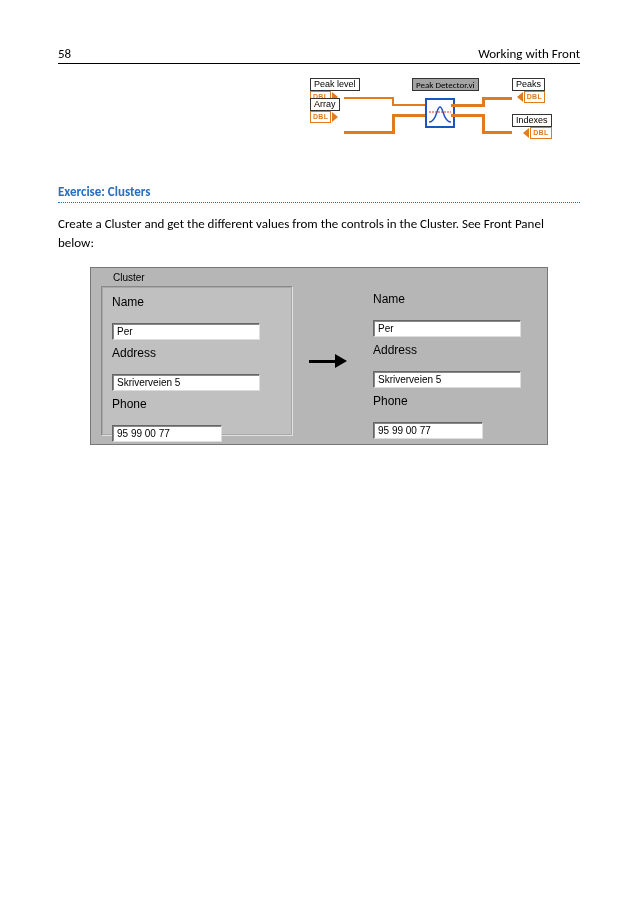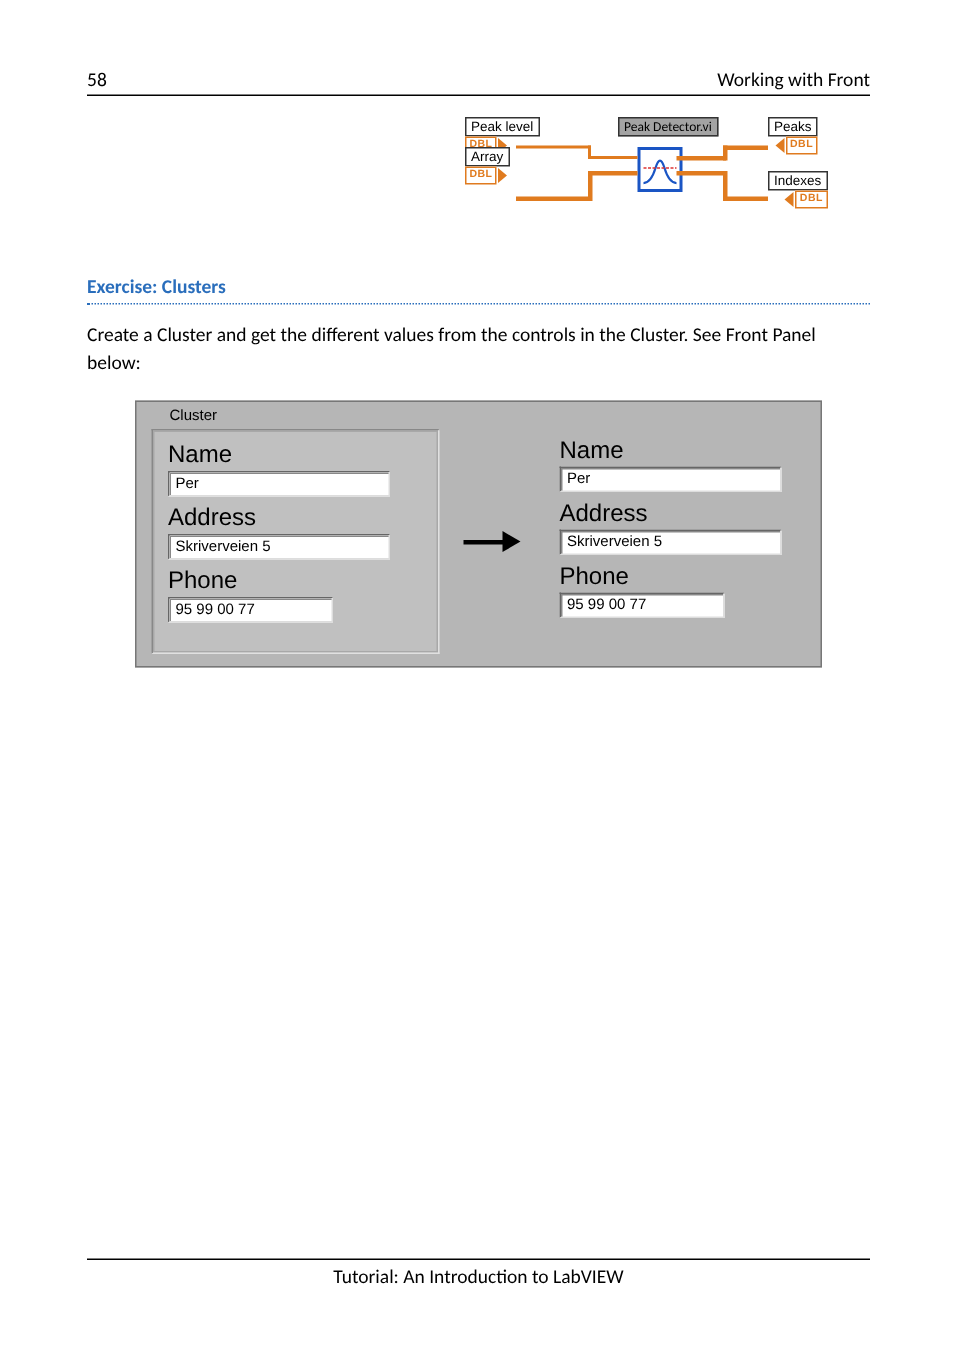--- a/index.html
+++ b/index.html
@@ -148,24 +148,24 @@
   .fp .stack {
     position: absolute;
     box-sizing: border-box;
   }
   .fp .right-stack {
     left: 282px; top: 18px;
     width: 160px; height: 150px;
     padding-top: 6px;
   }
   .fp .lab2 {
-    font-size: 16px;
+    font-size: 12px;
     color: #000;
     margin-top: 6px;
-    margin-bottom: 1px;
+    margin-bottom: 14px;
   }
   .fp .lab2.first { margin-top: 0; }
   .fp .field {
     background: #fff;
     border-top: 1px solid #666;
     border-left: 1px solid #666;
     border-right: 1px solid #ddd;
     border-bottom: 1px solid #ddd;
     box-shadow: inset 1px 1px 0 #888;
     font-size: 10px;
@@ -300,14 +300,13 @@
         <div class="lab2 first">Name</div>
         <div class="field">Per</div>
         <div class="lab2">Address</div>
         <div class="field">Skriverveien 5</div>
         <div class="lab2">Phone</div>
         <div class="field short">95 99 00 77</div>
       </div>
     </div>
   </div>
 
-  <div class="footer">Tutorial: An Introduction to LabVIEW</div>
 </div>
 
 </body></html>

